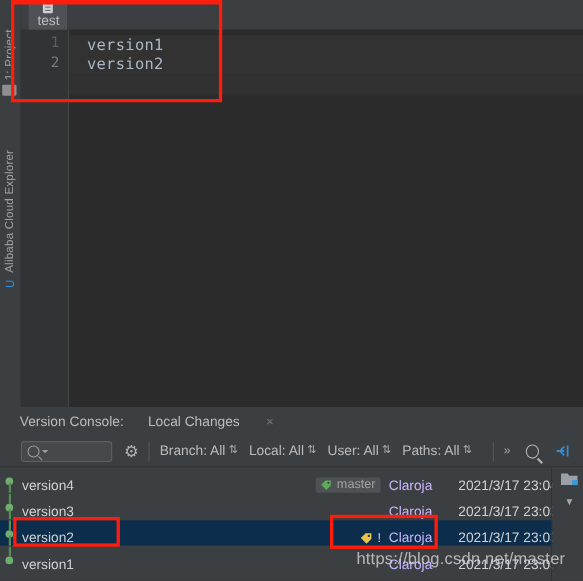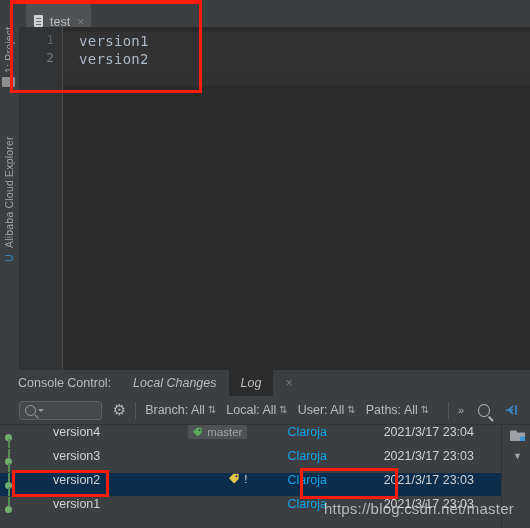--- a/index.html
+++ b/index.html
@@ -51,20 +51,21 @@
     position:absolute;left:0;top:0;right:0;height:27px;
     background:#3c3f41;
     border-bottom:1px solid #323232;
   }
   .etab{
     position:absolute;left:7px;top:0;height:43px;
     display:flex;align-items:center;gap:5px;
     padding:0 7px 0 8px;
     background:#4e5254;
     box-sizing:border-box;
+    flex-direction:column;
   }
   .etab:after{
     content:"";position:absolute;left:0;right:0;bottom:0;height:2px;
     background:#4a88c7;
   }
   .etab .fileicon{
     width:11px;height:13px;position:relative;display:inline-block;
   }
   .etab .fileicon i{
     position:absolute;left:0;top:0;width:9px;height:12px;
@@ -121,21 +122,21 @@
     position:absolute;left:0;top:0;right:0;height:26px;
     background:#3c3f41;
     display:flex;align-items:center;
   }
   .bt-title{
     font-size:12.5px;color:#bbbbbb;padding:0 10px 0 18px;line-height:26px;
   }
   .bt-tab{
     height:26px;line-height:26px;padding:0 12px;
     font-size:12.5px;color:#bbbbbb;box-sizing:border-box;
-    display:flex;align-items:center;gap:6px;font-style:italic;
+    display:flex;align-items:center;gap:6px;
   }
   .bt-tab.sel{background:#2b2b2b;}
   .bt-tab .x{color:#777a7c;font-size:12px;}
 
   .bt-toolbar{
     position:absolute;left:0;top:26px;right:0;height:28px;
     background:#3c3f41;
     display:flex;align-items:center;
     border-bottom:1px solid #323232;
   }
@@ -185,21 +186,21 @@
   }
   .collapse-ic svg{display:block;}
 
   
   .loglist{
     position:absolute;left:0;top:55px;right:0;bottom:0;
     background:#3c3f41;overflow:hidden;
   }
   .lrow{
     position:absolute;left:0;right:0;height:23px;
-    display:flex;align-items:flex-start;gap:33px;
+    display:flex;align-items:flex-end;
   }
   .lrow.sel{background:#0d2d4d;}
   .graph{
     position:relative;width:20px;height:23px;flex:0 0 20px;
   }
   .graph .dot{
     position:absolute;left:5px;top:8.5px;width:7px;height:7px;border-radius:50%;
     background:#6fae6f;
   }
   .graph .lineup{
@@ -211,21 +212,21 @@
   .subject{font-size:12.5px;color:#cfd2d4;flex:1;white-space:nowrap;}
   .branchtag{
     display:inline-flex;align-items:center;gap:4px;
     background:#4e5254;border-radius:2px;padding:1px 5px 1px 4px;
     margin-right:7px;
   }
   .branchtag .lbl{font-size:11.5px;color:#9fa2a4;}
   .taghold{display:inline-flex;align-items:center;gap:4px;margin-right:7px;}
   .taghold .bang{font-size:11.5px;color:#cfd2d4;}
   .author{
-    font-size:12.5px;color:#0ea5e9;text-align:right;
+    font-size:12.5px;color:#c4b5fd;text-align:right;
     flex:0 0 auto;margin-right:8px;white-space:nowrap;
   }
   .when{
     font-size:12.5px;color:#cfd2d4;text-align:right;
     flex:0 0 106px;margin-right:7px;white-space:nowrap;
   }
   .rowarrow{
     flex:0 0 16px;color:#a6a9ab;font-size:9px;text-align:center;
   }
 
@@ -292,26 +293,23 @@
         <span>version2</span>
       </div>
       <div class="cline r3"></div>
     </div>
 
   </div>
 
   <div class="bottom">
 
     <div class="bt-tabs">
-      <div class="bt-title">Console Control:</div>
+      <div class="bt-title">Version Console:</div>
       <div class="bt-tab">
         <span>Local Changes</span>
-      </div>
-      <div class="bt-tab sel">
-        <span>Log</span>
       </div>
       <div class="bt-tab">
         <span class="x">×</span>
       </div>
     </div>
 
     <div class="bt-toolbar">
       <div class="searchbox">
         <span class="mag"></span>
         <span class="caretdown"></span>

